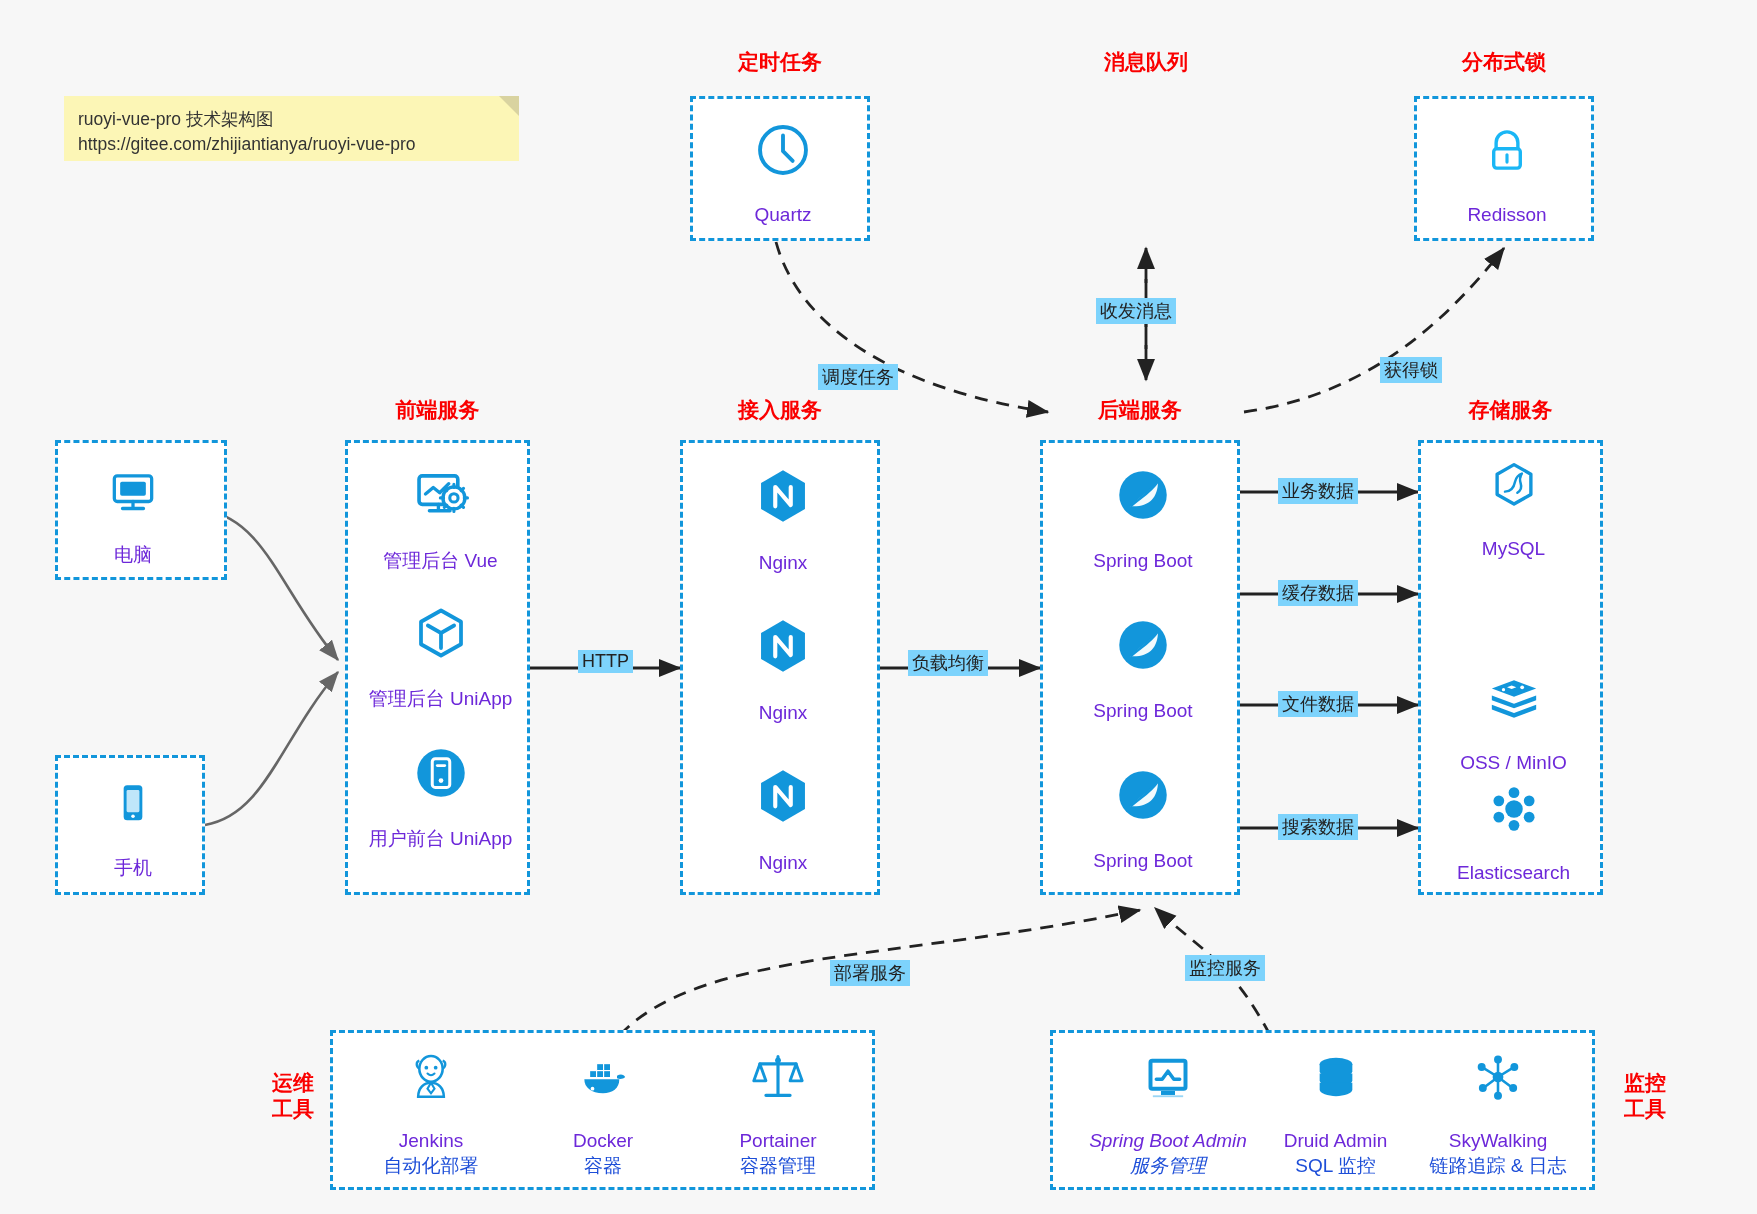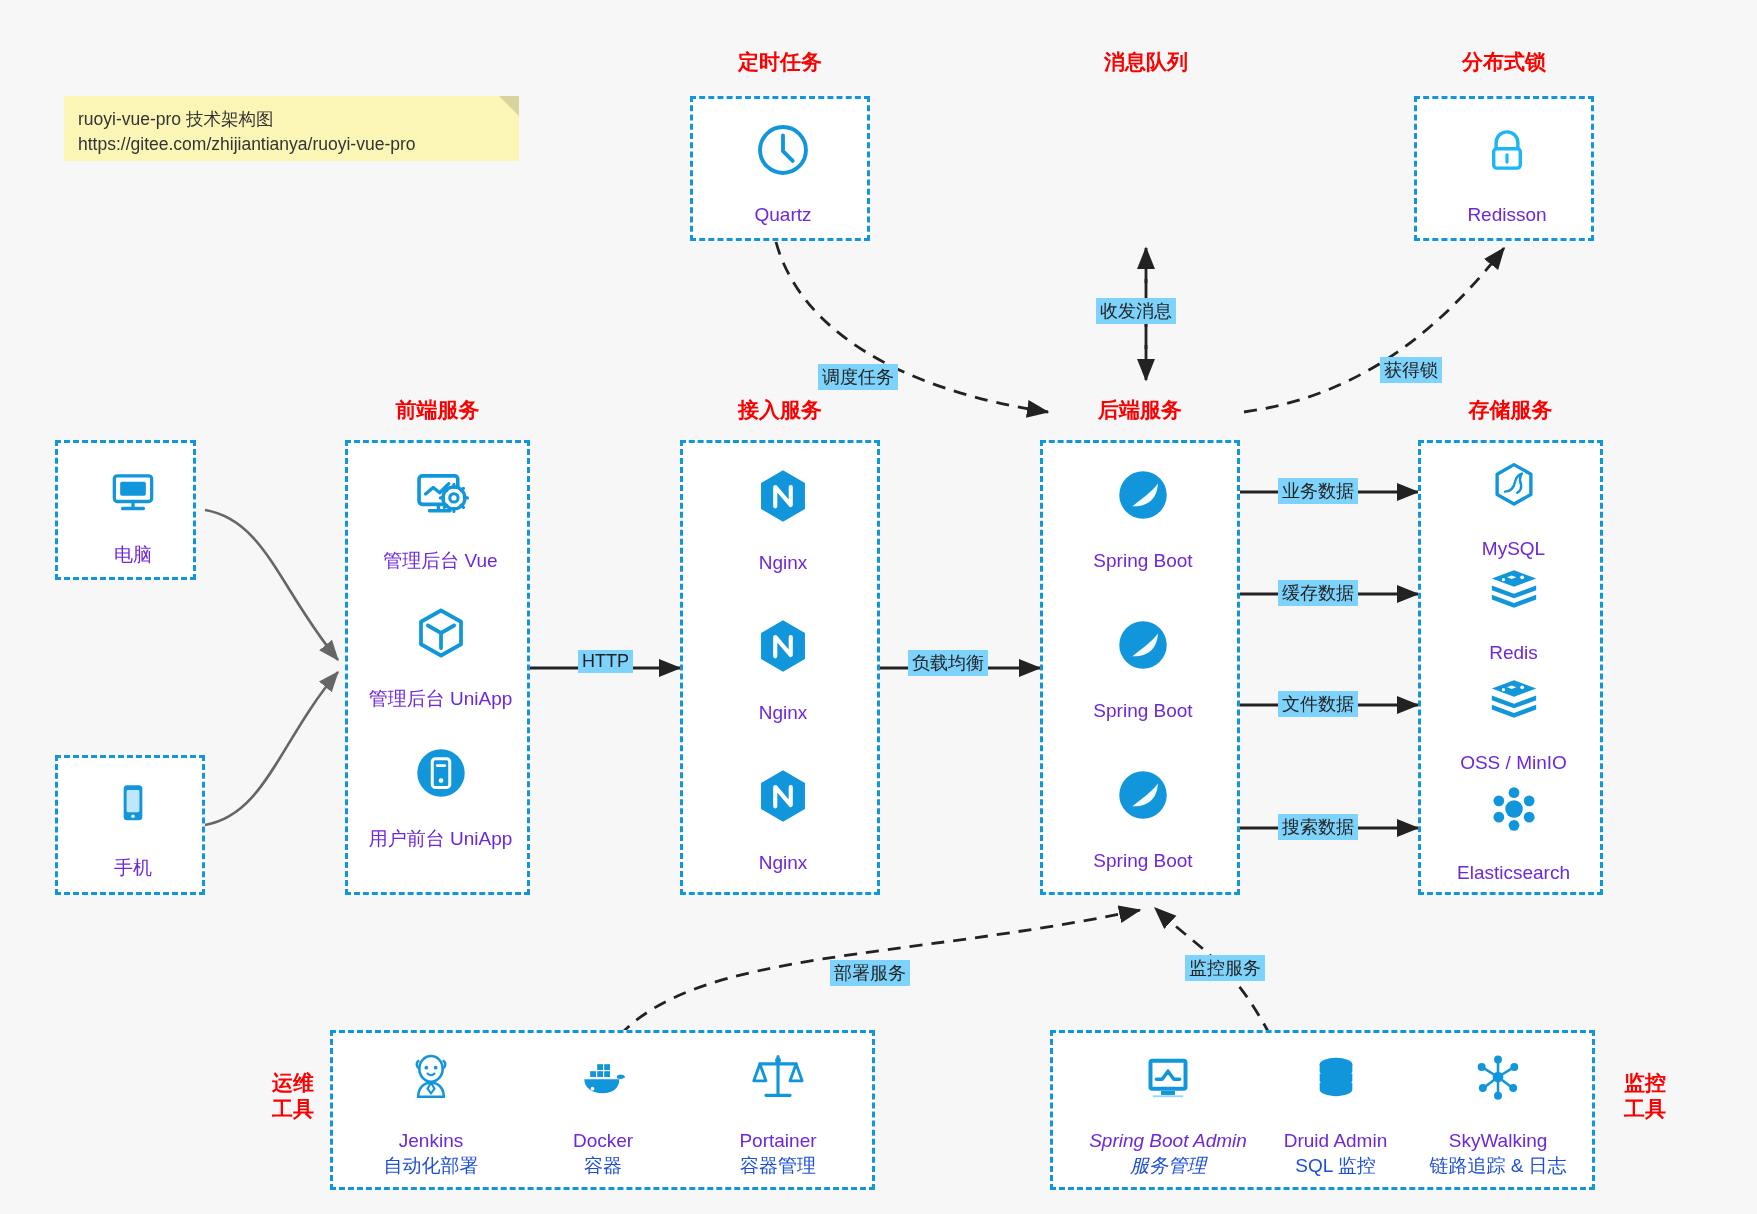--- a/index.html
+++ b/index.html
@@ -136,21 +136,21 @@
         <path d="M24 28 L24 34" stroke="#1ab6f5" stroke-width="2.6" stroke-linecap="round"></path>
       </svg>
       <div class="lbl">Redisson</div>
     </div>
   </div>
 
   <div class="elabel" style="left:818px; top:364px;">调度任务</div>
   <div class="elabel" style="left:1096px; top:298px;">收发消息</div>
   <div class="elabel" style="left:1380px; top:357px;">获得锁</div>
 
-  <div class="gbox" style="left:55px; top:440px; width:141px; height:140px;">
+  <div class="gbox" style="left:55px; top:440px; width:172px; height:140px;">
     <div class="node" style="left:0; top:20px; width:150px;">
       <svg class="ico" width="56" height="56" viewBox="0 0 48 48">
         <rect x="8" y="11" width="32" height="22" rx="2.5" fill="none" stroke="#1296db" stroke-width="2.8"></rect>
         <rect x="13" y="16" width="22" height="12" rx="1.5" fill="#1296db"></rect>
         <path d="M24 33 L24 39 M15 39 L33 39" stroke="#1296db" stroke-width="2.8" stroke-linecap="round"></path>
       </svg>
       <div class="lbl">电脑</div>
     </div>
   </div>
 
@@ -273,31 +273,20 @@
 
     <div class="node" style="left:0; top:16px; width:185px;">
       <svg class="ico" width="54" height="54" viewBox="0 0 48 48">
         <path d="M24 5 L39 13.5 L39 31.5 L24 40 L9 31.5 L9 13.5 Z" fill="none" stroke="#1296db" stroke-width="3" stroke-linejoin="round"></path>
         <path d="M16 29 C21 29 24 25 25 20 C26 16 28 14 31 13 C29 16 29 19 30 22 C31 25 30 28 27 30" fill="none" stroke="#1296db" stroke-width="2.2" stroke-linecap="round" stroke-linejoin="round"></path>
         <circle cx="29.5" cy="16" r="1" fill="#1296db"></circle>
       </svg>
       <div class="lbl">MySQL</div>
     </div>
 
-    <div class="node" style="left:0; top:118px; width:185px;">
-      <svg class="ico" width="56" height="56" viewBox="0 0 48 48">
-        <path d="M24 8 L43 15 L24 22 L5 15 Z" fill="#1296db"></path>
-        <path d="M5 21 L24 28 L43 21 L43 25 L24 32 L5 25 Z" fill="#1296db"></path>
-        <path d="M5 29 L24 36 L43 29 L43 33 L24 40 L5 33 Z" fill="#1296db"></path>
-        <path d="M18 14 L22 12.5 L26 14 L22 15.5 Z" fill="#ffffff"></path>
-        <circle cx="31" cy="14" r="1.6" fill="#ffffff"></circle>
-        <circle cx="15" cy="16" r="1.4" fill="#ffffff"></circle>
-      </svg>
-      <div class="lbl">Redis</div>
-    </div>
 
     <div class="node" style="left:0; top:228px; width:185px;">
       <svg class="ico" width="56" height="56" viewBox="0 0 48 48">
         <path d="M24 8 L43 15 L24 22 L5 15 Z" fill="#1296db"></path>
         <path d="M5 21 L24 28 L43 21 L43 25 L24 32 L5 25 Z" fill="#1296db"></path>
         <path d="M5 29 L24 36 L43 29 L43 33 L24 40 L5 33 Z" fill="#1296db"></path>
         <path d="M18 14 L22 12.5 L26 14 L22 15.5 Z" fill="#ffffff"></path>
         <circle cx="31" cy="14" r="1.6" fill="#ffffff"></circle>
         <circle cx="15" cy="16" r="1.4" fill="#ffffff"></circle>
       </svg>

